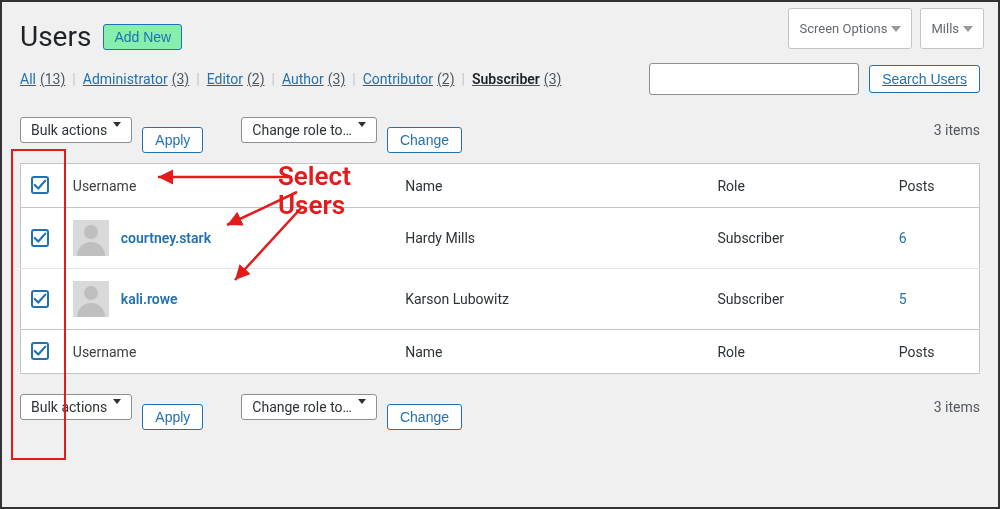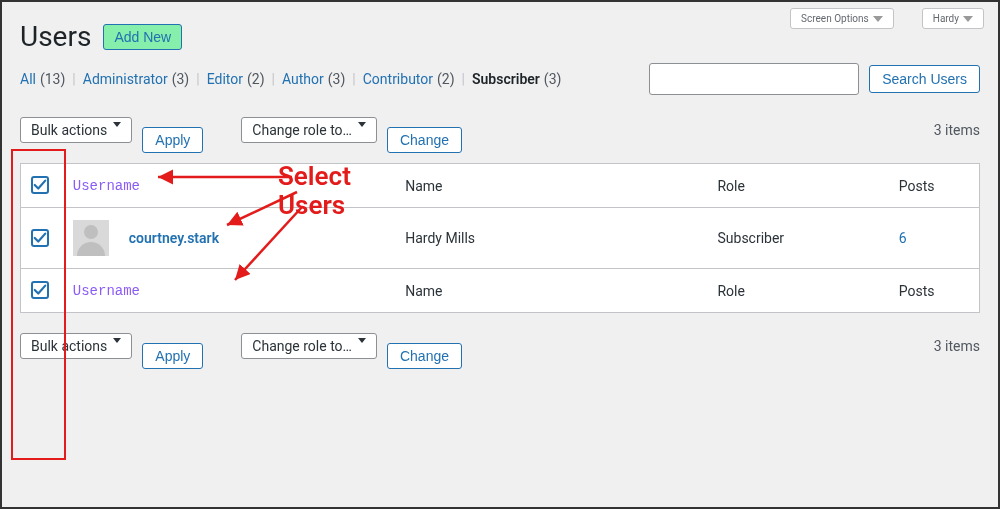--- a/index.html
+++ b/index.html
@@ -17,28 +17,27 @@
       position: absolute;
       top: 6px;
       right: 14px;
       display: flex;
       gap: 8px;
     }
     .screen-tab {
       background: #fff;
       border: 1px solid #c3c4c7;
       border-radius: 3px;
-      padding: 4px 10px;
-      font-size: 10px;
+      padding: 12px 10px;
+      font-size: 13px;
       color: #646970;
       display: flex;
       align-items: center;
       gap: 4px;
       cursor: pointer;
-      margin-left: 20px;
     }
     .tri-down {
       width: 0; height: 0;
       border-left: 5px solid transparent;
       border-right: 5px solid transparent;
       border-top: 6px solid #9a9a9a;
     }
     .header {
       display: flex;
       align-items: center;
@@ -60,20 +59,21 @@
       cursor: pointer;
     }
     .filters {
       padding: 2px 18px 8px 18px;
       font-size: 14px;
       color: #50575e;
       display: flex;
       align-items: center;
       justify-content: space-between;
       gap: 20px;
+      text-decoration: underline;
     }
     .filter-links { display: flex; gap: 4px; flex-wrap: wrap; align-items: center; }
     .filter-links a { color: #2271b1; text-decoration: none; }
     .filter-links .sep { color: #c3c4c7; padding: 0 3px; }
     .filter-links .count { color: #50575e; }
     .filter-links .current { color: #1d2327; font-weight: 600; }
     .search-group { display: flex; gap: 10px; align-items: center; }
     .search-input {
       width: 210px;
       height: 32px;
@@ -155,22 +155,22 @@
       width: 18px; height: 18px;
       border: 2px solid #2271b1;
       border-radius: 3px;
       display: inline-flex;
       align-items: center;
       justify-content: center;
       cursor: pointer;
       background: #fff;
     }
     .cb svg { width: 14px; height: 14px; display:block; }
-    .sort-link { color: #8b5cf6; text-decoration: none; cursor: pointer; font-family: Liberation Mono, monospace; }
-    .username-cell { display: flex; align-items: center; gap: 20px; }
+    .sort-link { color: #404040; text-decoration: none; cursor: pointer; }
+    .username-cell { display: flex; align-items: center; gap: 12px; }
     .avatar {
       width: 36px; height: 36px;
       background: #d9d9d9;
       position: relative;
     }
     .avatar::before {
       content: "";
       position: absolute;
       top: 5px; left: 50%;
       transform: translateX(-50%);
@@ -209,21 +209,21 @@
   </style>
 </head>
 <body>
 
 <div class="top-buttons">
   <div class="screen-tab">
     <span>Screen Options</span>
     <span class="tri-down"></span>
   </div>
   <div class="screen-tab">
-    <span>Hardy</span>
+    <span>Mills</span>
     <span class="tri-down"></span>
   </div>
 </div>
 
 <div class="header">
   <h1 class="page-title">Users</h1>
   <button class="add-new">Add New</button>
 </div>
 
 <div class="filters">
@@ -297,20 +297,38 @@
       <td class="col-username">
         <div class="username-cell">
           <div class="avatar"></div>
           <a class="username-link">courtney.stark</a>
         </div>
       </td>
       <td class="col-name">Hardy Mills</td>
       <td class="col-role">Subscriber</td>
       <td class="col-posts"><a class="posts-link">6</a></td>
     </tr>
+    <tr>
+      <td class="col-cb">
+        <span class="cb">
+          <svg viewBox="0 0 16 16">
+              <path d="M2 8 L6 12 L14 3" stroke="#2271b1" stroke-width="2.5" fill="none" stroke-linecap="round" stroke-linejoin="round"></path>
+            </svg>
+        </span>
+      </td>
+      <td class="col-username">
+        <div class="username-cell">
+          <div class="avatar"></div>
+          <a class="username-link">kali.rowe</a>
+        </div>
+      </td>
+      <td class="col-name">Karson Lubowitz</td>
+      <td class="col-role">Subscriber</td>
+      <td class="col-posts"><a class="posts-link">5</a></td>
+    </tr>
   </tbody>
   <tfoot>
     <tr>
       <th class="col-cb">
         <span class="cb">
           <svg viewBox="0 0 16 16">
               <path d="M2 8 L6 12 L14 3" stroke="#2271b1" stroke-width="2.5" fill="none" stroke-linecap="round" stroke-linejoin="round"></path>
             </svg>
         </span>
       </th>

